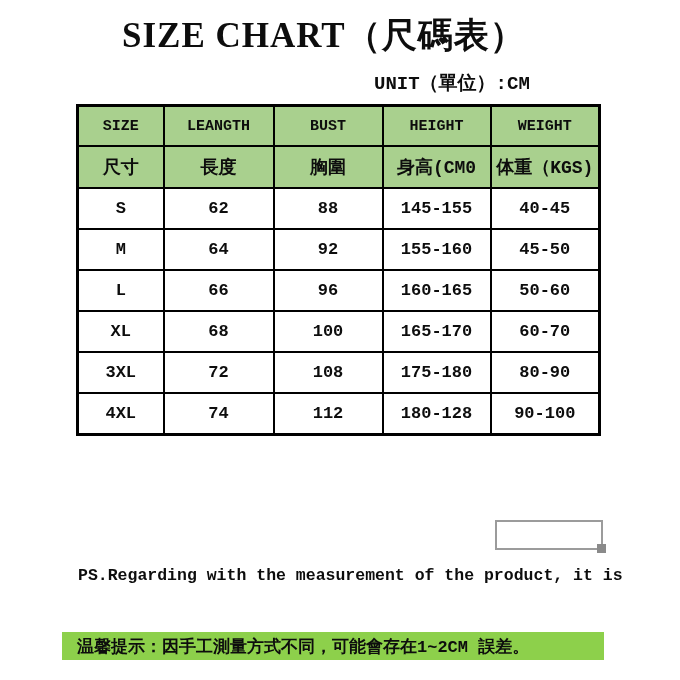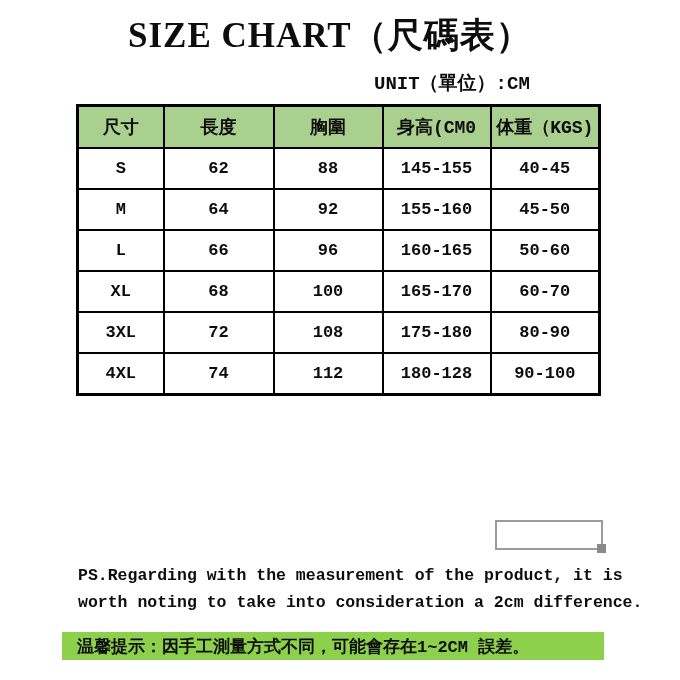--- a/index.html
+++ b/index.html
@@ -7,21 +7,21 @@
     --tip-green:#8DD04B;
     --artifact-gray:#9B9B9B;
   }
   html,body{margin:0;padding:0;}
   body{
     width:680px;height:680px;position:relative;background:#ffffff;
     font-family:"Liberation Mono","DejaVu Sans Mono",monospace;
     color:#0d0d0d;overflow:hidden;
   }
   .page-title{
-    position:absolute;left:128px;top:12px;margin:0;
+    position:absolute;left:122px;top:12px;margin:0;
     font-family:"Liberation Serif","DejaVu Serif",serif;
     font-size:35px;font-weight:700;letter-spacing:1px;white-space:nowrap;
   }
   .unit-label{
     position:absolute;left:374px;top:70px;
     font-size:19px;font-weight:700;white-space:nowrap;
   }
   table.size-table{
     position:absolute;left:76px;top:104px;
     border-collapse:collapse;table-layout:fixed;
@@ -69,20 +69,27 @@
 
 <table class="size-table">
   <colgroup id="table-cols">
       <col style="width: 86px;">
       <col style="width: 110px;">
       <col style="width: 109px;">
       <col style="width: 108px;">
       <col style="width: 109px;">
     </colgroup>
   <thead id="table-head">
+      <tr>
+        <th>SIZE</th>
+        <th>LEANGTH</th>
+        <th>BUST</th>
+        <th>HEIGHT</th>
+        <th>WEIGHT</th>
+      </tr>
       <tr class="zh-row">
         <th>尺寸</th>
         <th>長度</th>
         <th>胸圍</th>
         <th>身高(CM0</th>
         <th>体重（KGS)</th>
       </tr>
     </thead>
   <tbody id="table-body">
       <tr>
@@ -129,18 +136,17 @@
       </tr>
     </tbody>
 </table>
 
 <div class="artifact-box">
   <div class="fill-handle"></div>
 </div>
 
 <div class="ps-note">
   <div>PS.Regarding with the measurement of the product, it is</div>
-  <div>worth noting to take into consideration a 2cm difference.</div>
 </div>
 
 <div class="tip-banner">
   <span>温馨提示：因手工測量方式不同，可能會存在1~2CM 誤差。</span>
 </div>
 
 </body></html>

